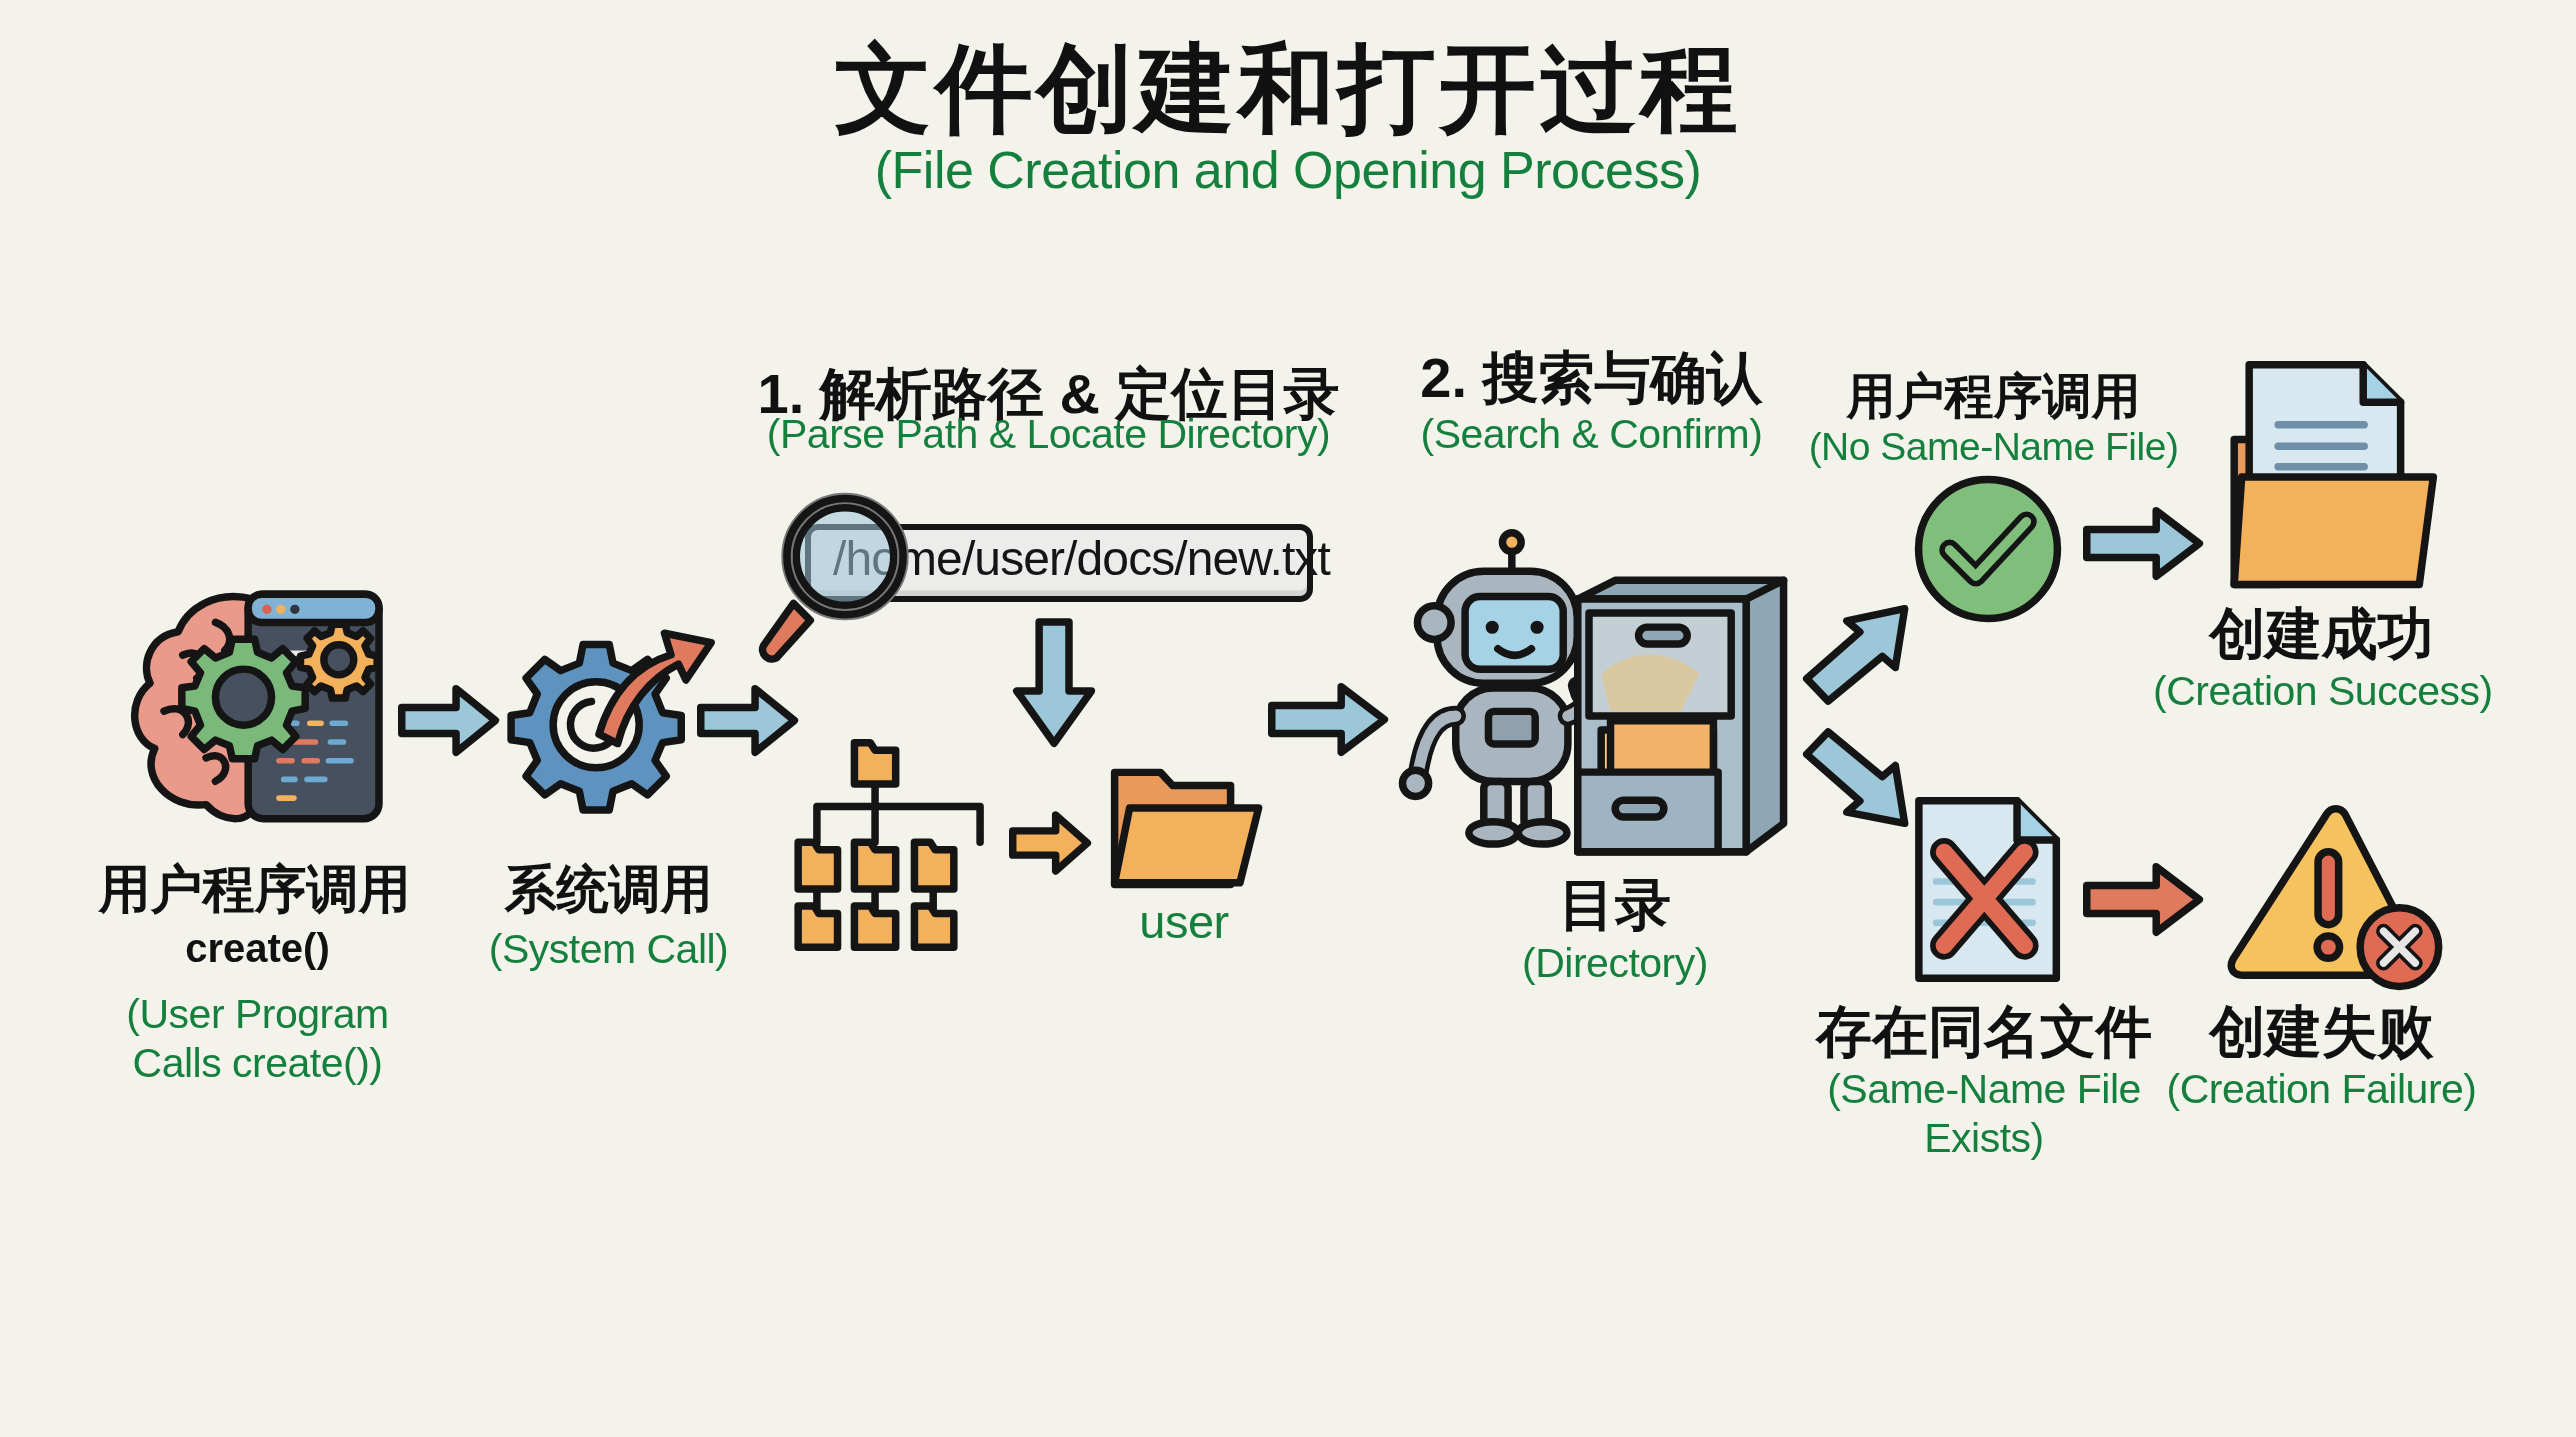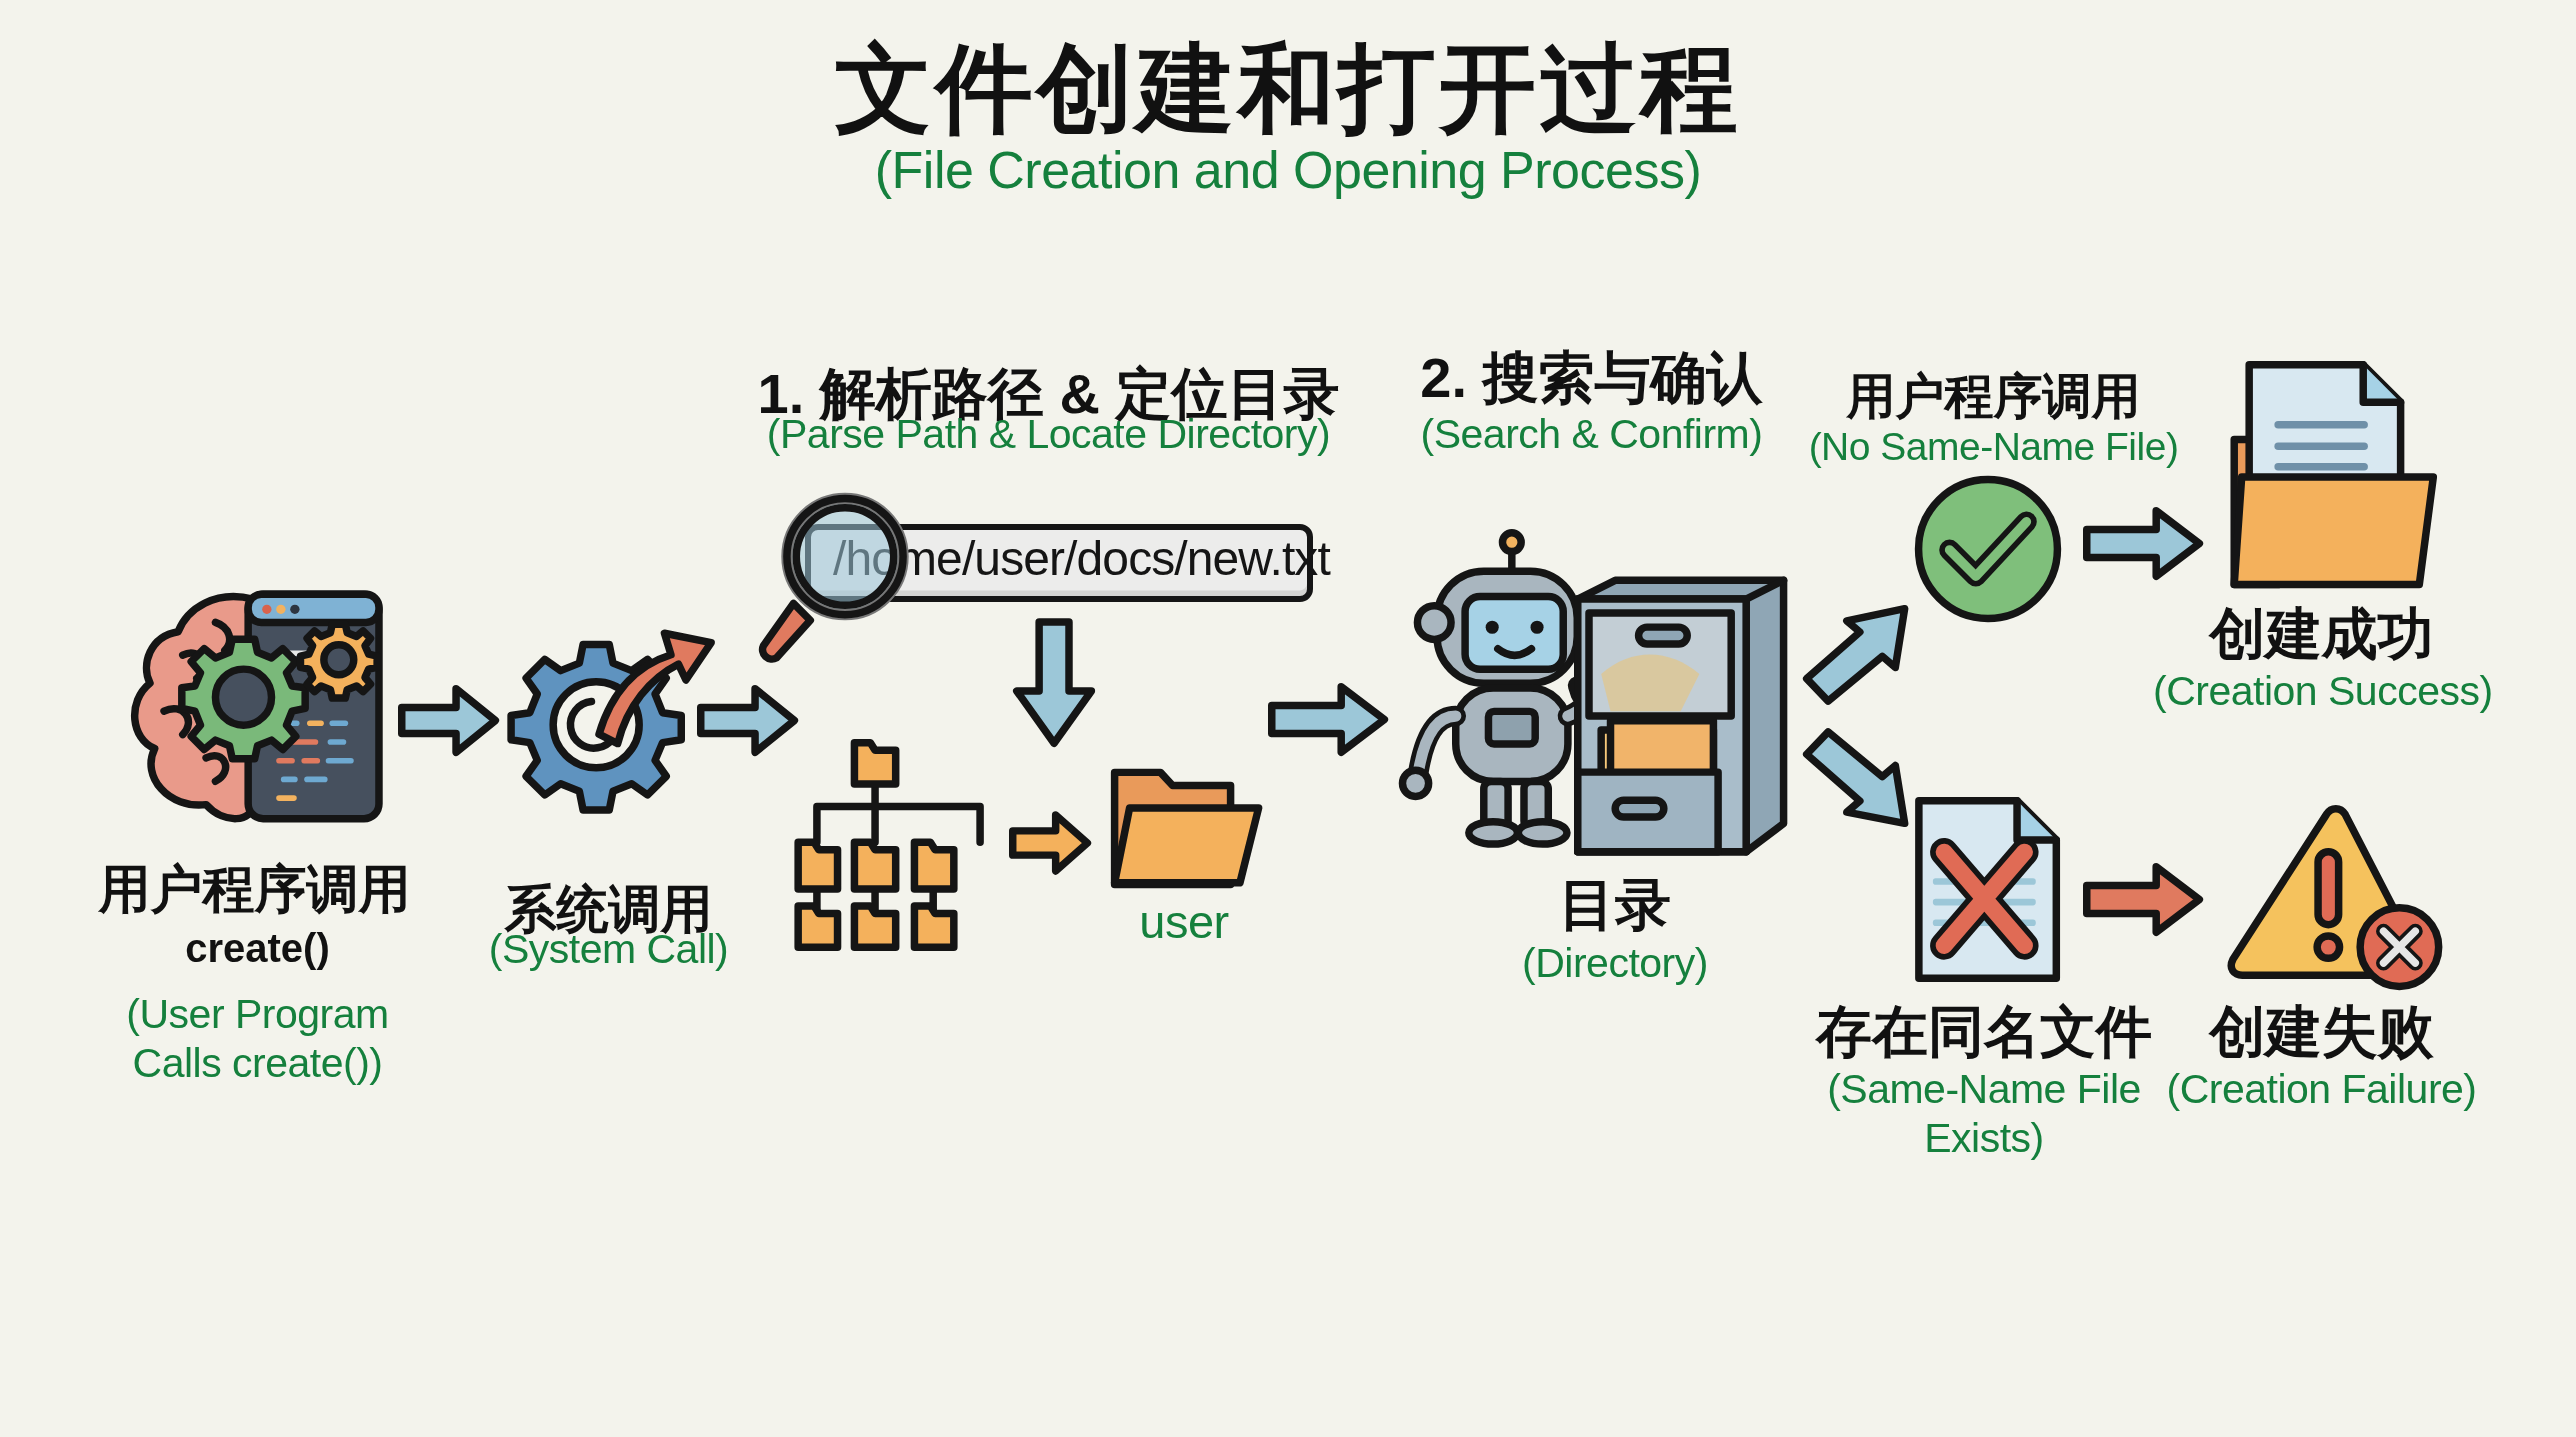--- a/index.html
+++ b/index.html
@@ -73,21 +73,21 @@
 </svg>
 
 <svg style="left:510px;top:622px" width="206" height="187" viewBox="0 0 220 200">
   <g transform="translate(92,110)">
     <path d="M-14 -86 L14 -86 L18 -66 L38 -58 L55 -70 L75 -50 L63 -33 L71 -13 L91 -10 L91 16 L71 19 L63 38 L75 55 L55 75 L38 63 L18 71 L14 91 L-14 91 L-18 71 L-38 63 L-55 75 L-75 55 L-63 38 L-71 19 L-91 16 L-91 -10 L-71 -13 L-63 -33 L-75 -50 L-55 -70 L-38 -58 L-18 -66 Z" fill="#5f93bf" class="stroke"></path>
     <circle r="46" fill="#f3f3ec" class="stroke"></circle>
     <path d="M-5 -25 A25 25 0 1 0 22 -5" fill="none" class="stroke" stroke-width="7"></path>
   </g>
   <path d="M95 120 C110 70 140 45 172 35 L165 12 L215 22 L188 62 L180 45 C150 60 125 90 115 130 Z" fill="#e07a5f" class="stroke" stroke-width="6"></path>
 </svg>
-<div class="txt zh" style="left:468px;width:281px;top:861px;font-size:52px;margin-top:20px;">系统调用</div>
+<div class="txt zh" style="left:468px;width:281px;top:861px;font-size:52px;">系统调用</div>
 <div class="txt en" style="left:468px;width:281px;top:927px;font-size:41px;">(System Call)</div>
 
 <svg style="left:697px;top:683px" width="103" height="75" viewBox="0 0 110 80">
   <path d="M4 26 L62 26 L62 6 L104 40 L62 74 L62 54 L4 54 Z" fill="#9cc7d8" class="stroke" stroke-width="6"></path>
 </svg>
 
 <div class="txt zh" style="left:749px;width:599px;top:364px;font-size:56px;">1. 解析路径 &amp; 定位目录</div>
 <div class="txt en" style="left:749px;width:599px;top:412px;font-size:41px;">(Parse Path &amp; Locate Directory)</div>
 
 <div class="path-box"></div>

